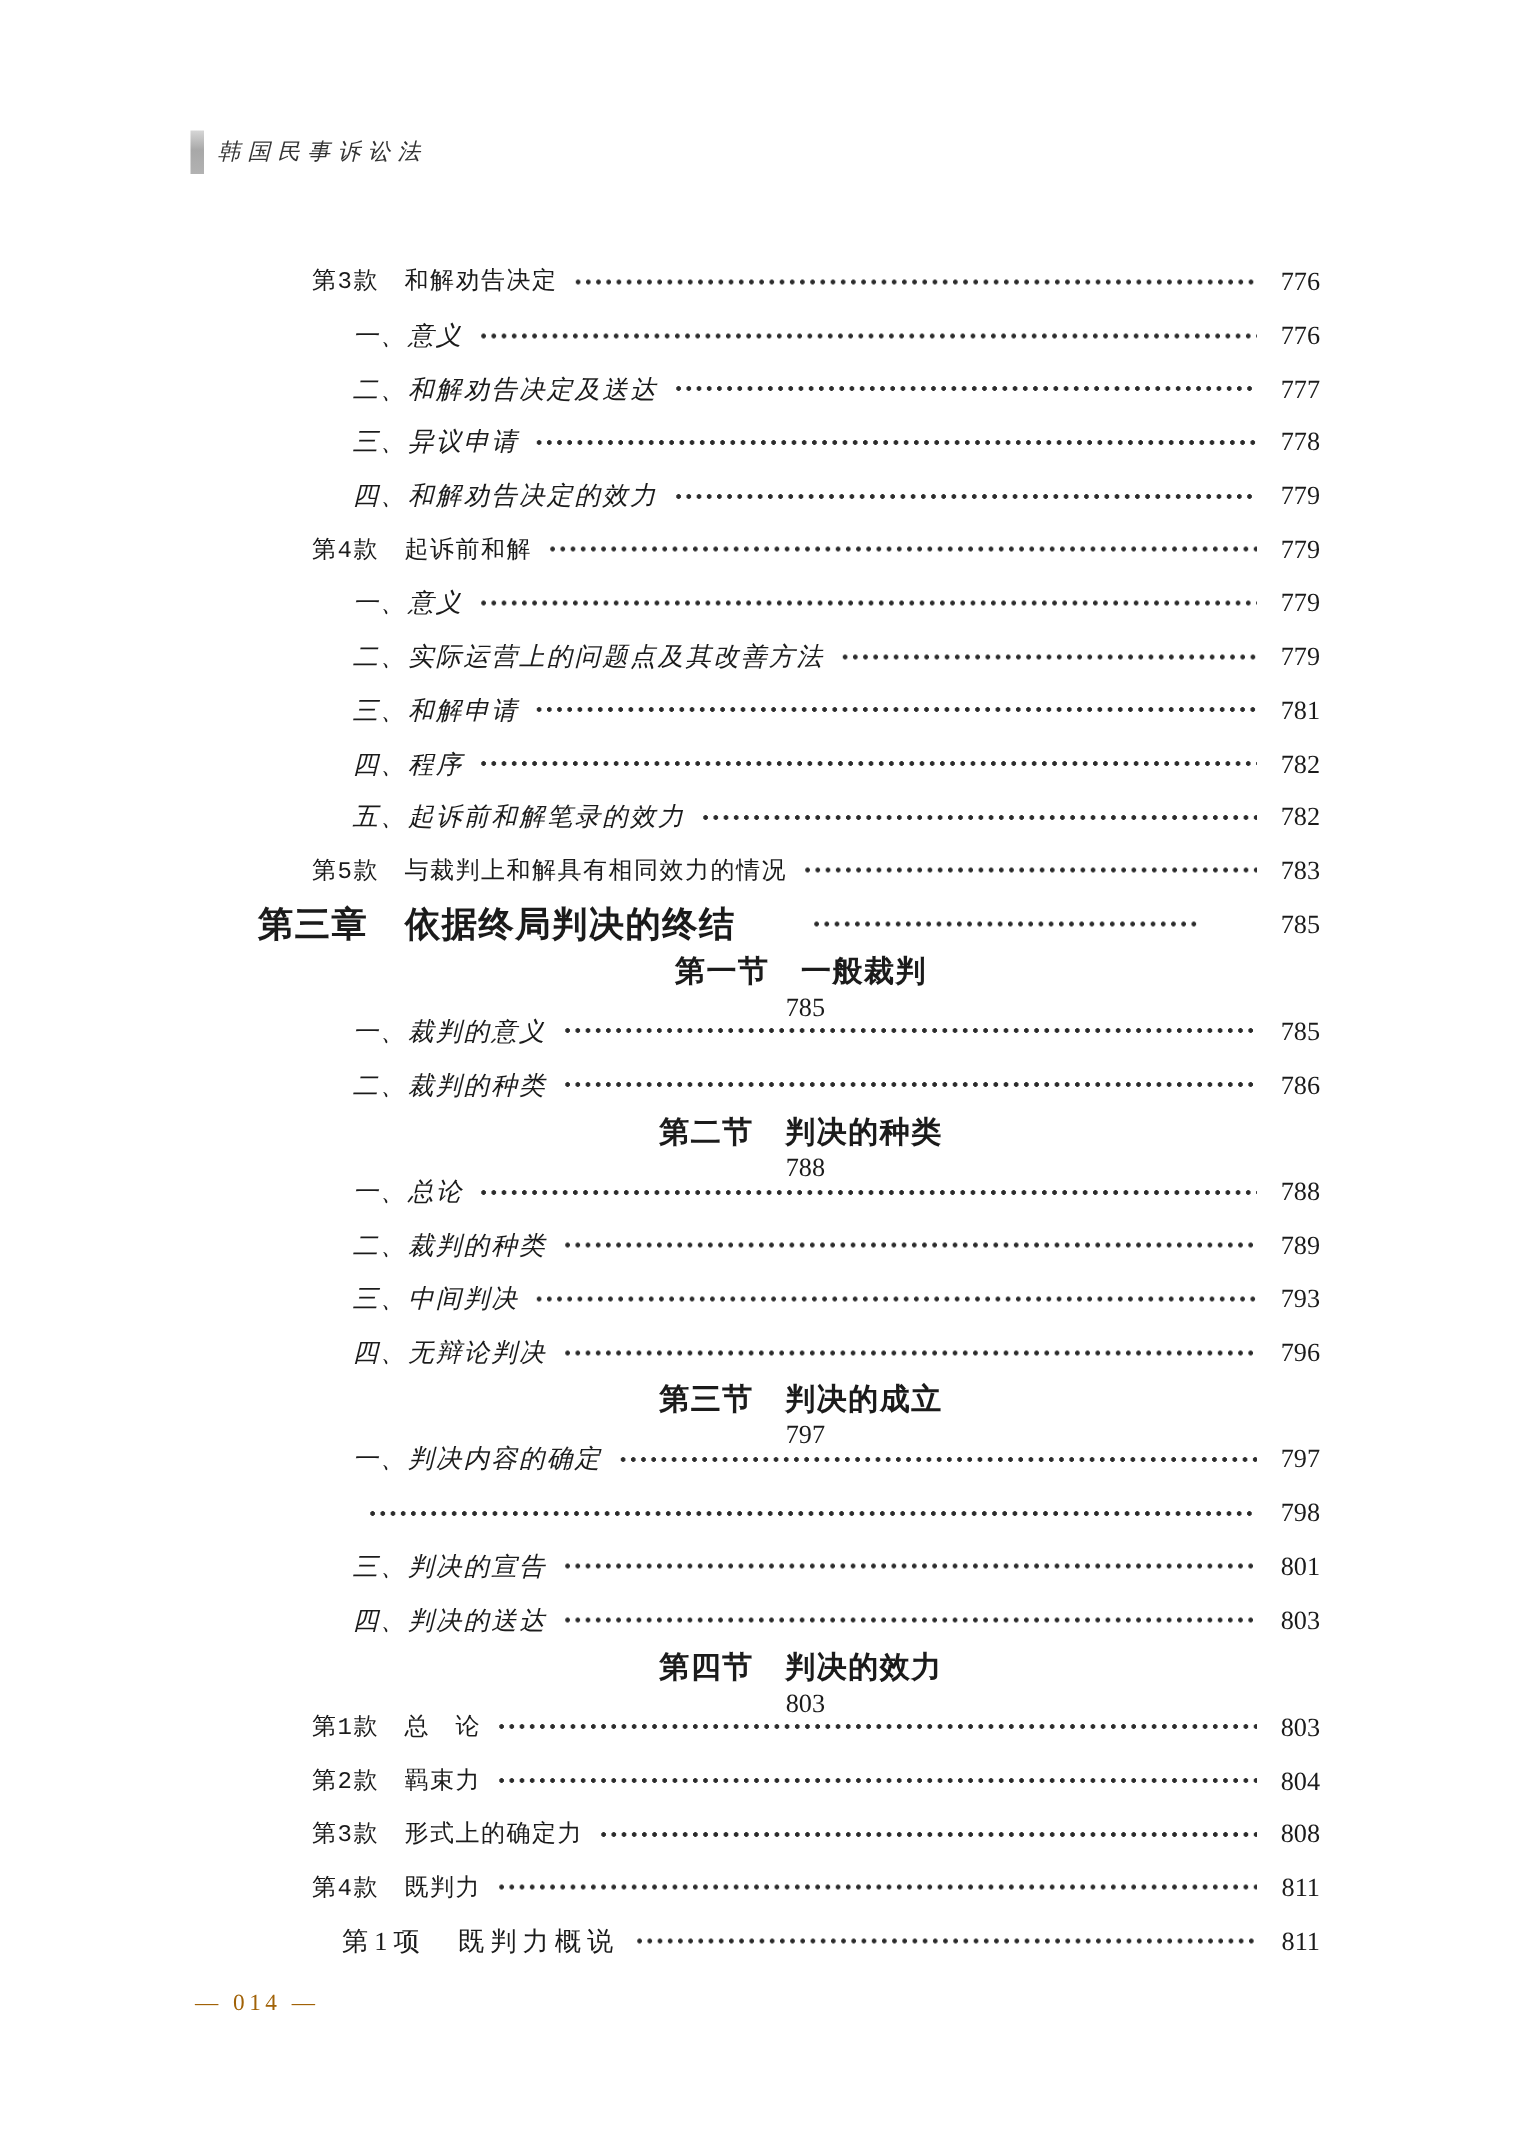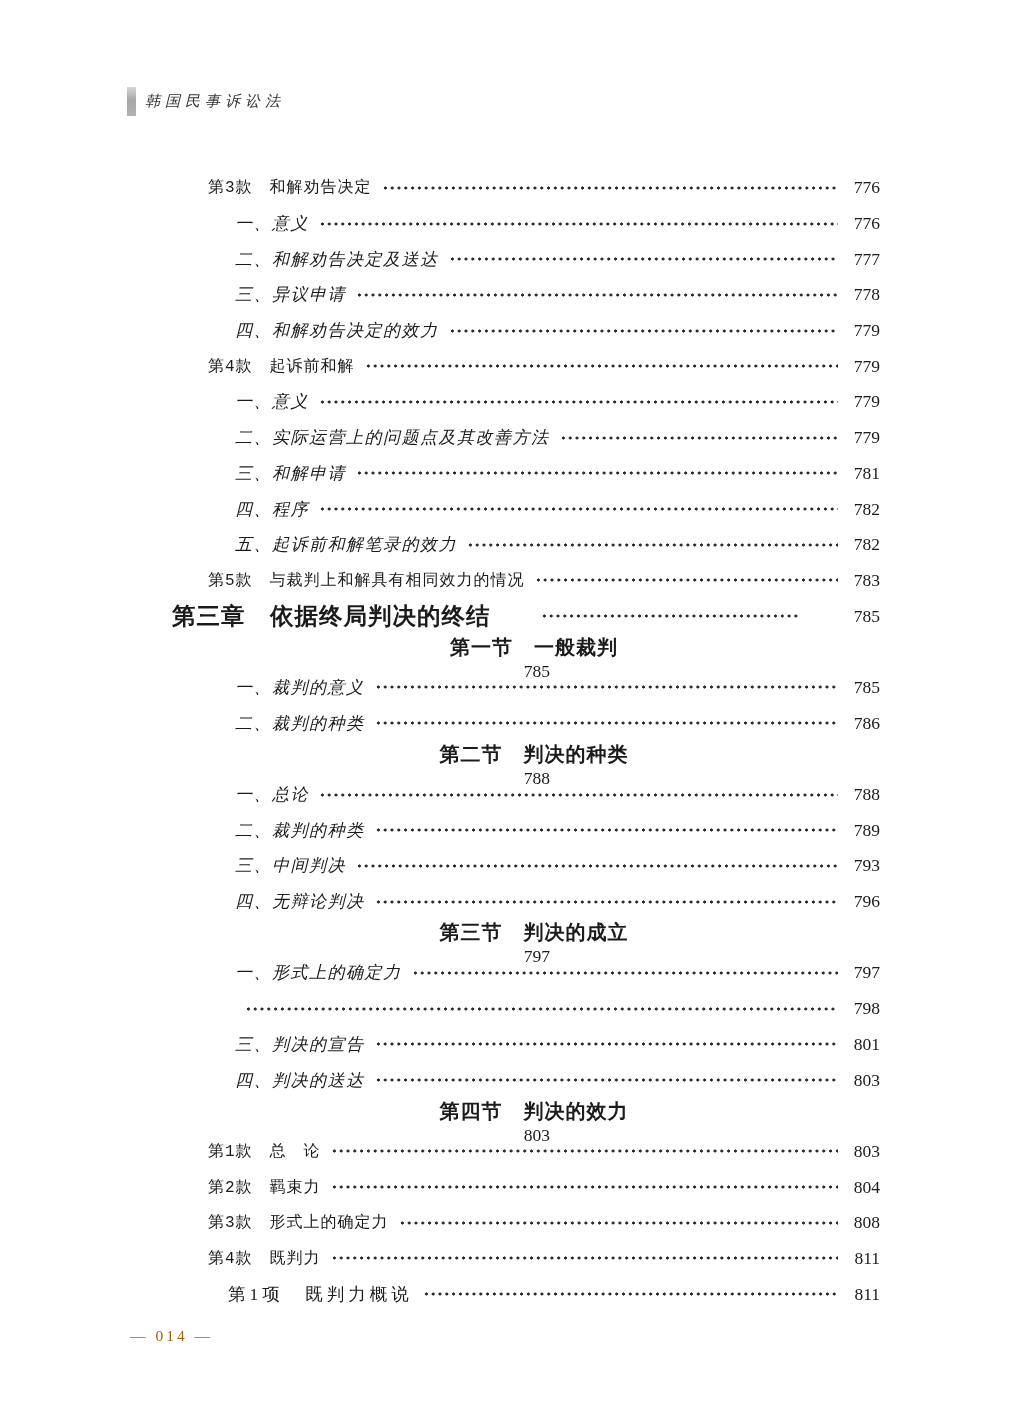--- a/index.html
+++ b/index.html
@@ -212,21 +212,21 @@
       <span class="label">四、无辩论判决</span>
       <span class="leader"></span>
       <span class="pagenum">796</span>
     </div>
     <div class="row level-section">
       <span class="label">第三节　判决的成立</span>
       <span class="leader"></span>
       <span class="pagenum">797</span>
     </div>
     <div class="row level-item">
-      <span class="label">一、形式上的确定力</span>
+      <span class="label">一、判决内容的确定</span>
       <span class="leader"></span>
       <span class="pagenum">797</span>
     </div>
     <div class="row level-item">
       <span class="leader"></span>
       <span class="pagenum">798</span>
     </div>
     <div class="row level-item">
       <span class="label">三、判决的宣告</span>
       <span class="leader"></span>

